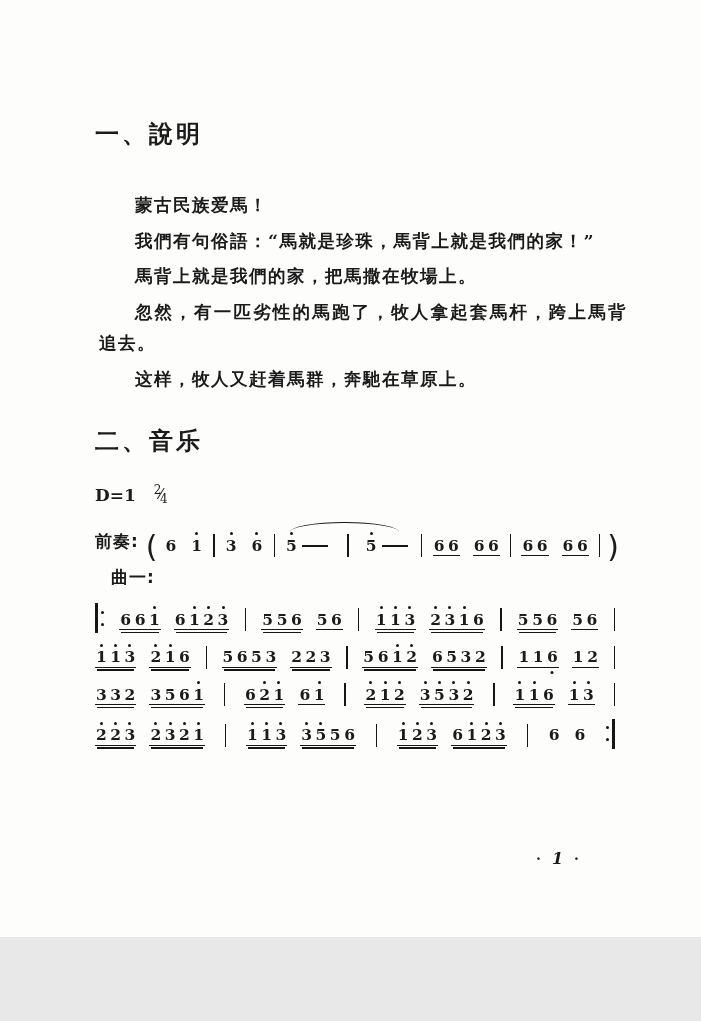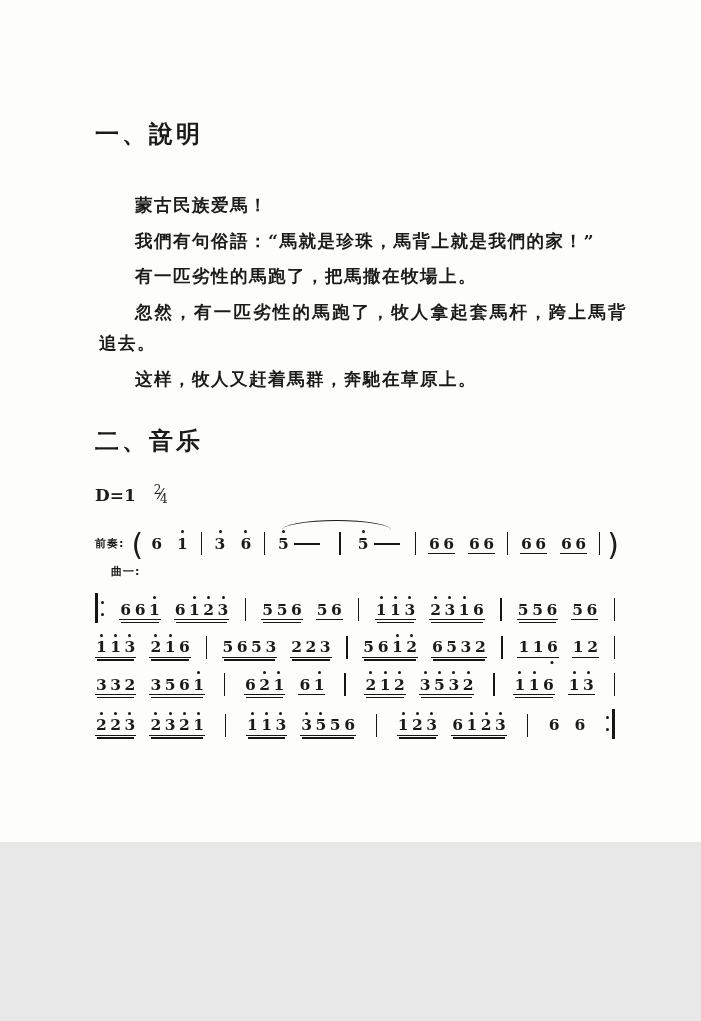--- a/index.html
+++ b/index.html
@@ -1,34 +1,34 @@
 <!DOCTYPE html>
 <html><head>
 <meta charset="utf-8">
 <style>
   html,body{margin:0;padding:0;background:#e8e8e8;}
   .page{
-    width:701px;height:842px;background:#fdfdfc;position:relative;
+    width:701px;height:937px;background:#fdfdfc;position:relative;
     box-sizing:border-box;padding:118px 78px 0 95px;
     font-family:"DejaVu Serif","DejaVu Sans",serif;color:#1b1b1b;overflow:hidden;
   }
   .sec-heading{font-size:24px;font-weight:700;margin:0 0 40px 0;letter-spacing:3px;}
   .sec-heading.second{margin-top:30px;margin-bottom:26px;}
   .paras p{
     font-size:17.5px;line-height:31.5px;margin:4px;text-indent:2.05em;
     letter-spacing:1.5px;width:528px;text-align:justify;font-weight:600;
   }
   
   .keyrow{display:flex;align-items:center;gap:18px;font-weight:700;font-size:17px;margin-bottom:24px;font-family:"DejaVu Serif",serif;}
   .ts{font-weight:400;}
   .ts sup{font-size:12px;vertical-align:5px;}
   .ts sub{font-size:12px;vertical-align:-4px;}
   .ts .fs{font-size:15px;margin:0 -2px;}
   
-  .mus-label{font-weight:700;font-size:11px;font-family:"DejaVu Sans",sans-serif;letter-spacing:1px;}
+  .mus-label{font-weight:700;font-size:17px;font-family:"DejaVu Sans",sans-serif;letter-spacing:1px;}
   .mline{display:flex;align-items:flex-end;justify-content:space-between;}
   .measure{display:inline-flex;gap:13px;align-items:flex-end;}
   .ngroup{display:inline-flex;gap:3.5px;padding:0 1px 2.5px;border-bottom:1.8px solid transparent;position:relative;align-items:flex-end;}
   .ngroup.u1,.ngroup.u2{border-bottom-color:#161616;}
   .ngroup.u2::after{content:"";position:absolute;left:2px;right:2px;bottom:-4.4px;height:1.6px;background:#161616;}
   .note{display:inline-flex;flex-direction:column;align-items:center;position:relative;}
   .dot-hi{width:3px;height:3px;border-radius:50%;background:#161616;margin-bottom:2.5px;}
   .dot-hi.ghost{visibility:hidden;}
   .dot-lo{position:absolute;bottom:-9.5px;left:50%;transform:translateX(-50%);width:3px;height:3px;border-radius:50%;background:#161616;}
   .digit{font-family:"DejaVu Serif",serif;font-weight:700;font-size:15.5px;line-height:15px;}
@@ -54,21 +54,21 @@
 </head>
 <body>
 
 <div class="page">
 
   <h1 class="sec-heading">一、說明</h1>
 
   <div class="paras">
     <p>蒙古民族爱馬！</p>
     <p>我們有句俗語：“馬就是珍珠，馬背上就是我們的家！”</p>
-    <p>有一匹劣性的馬跑了，把馬撒在牧場上。</p>
+    <p>馬背上就是我們的家，把馬撒在牧場上。</p>
     <p>忽然，有一匹劣性的馬跑了，牧人拿起套馬杆，跨上馬背追去。</p>
     <p>这样，牧人又赶着馬群，奔馳在草原上。</p>
   </div>
 
   <h1 class="sec-heading second">二、音乐</h1>
 
   <div class="keyrow">
     <span>D=1</span>
     <span class="ts"><sup>2</sup><span class="fs">⁄</span><sub>4</sub></span>
   </div>

